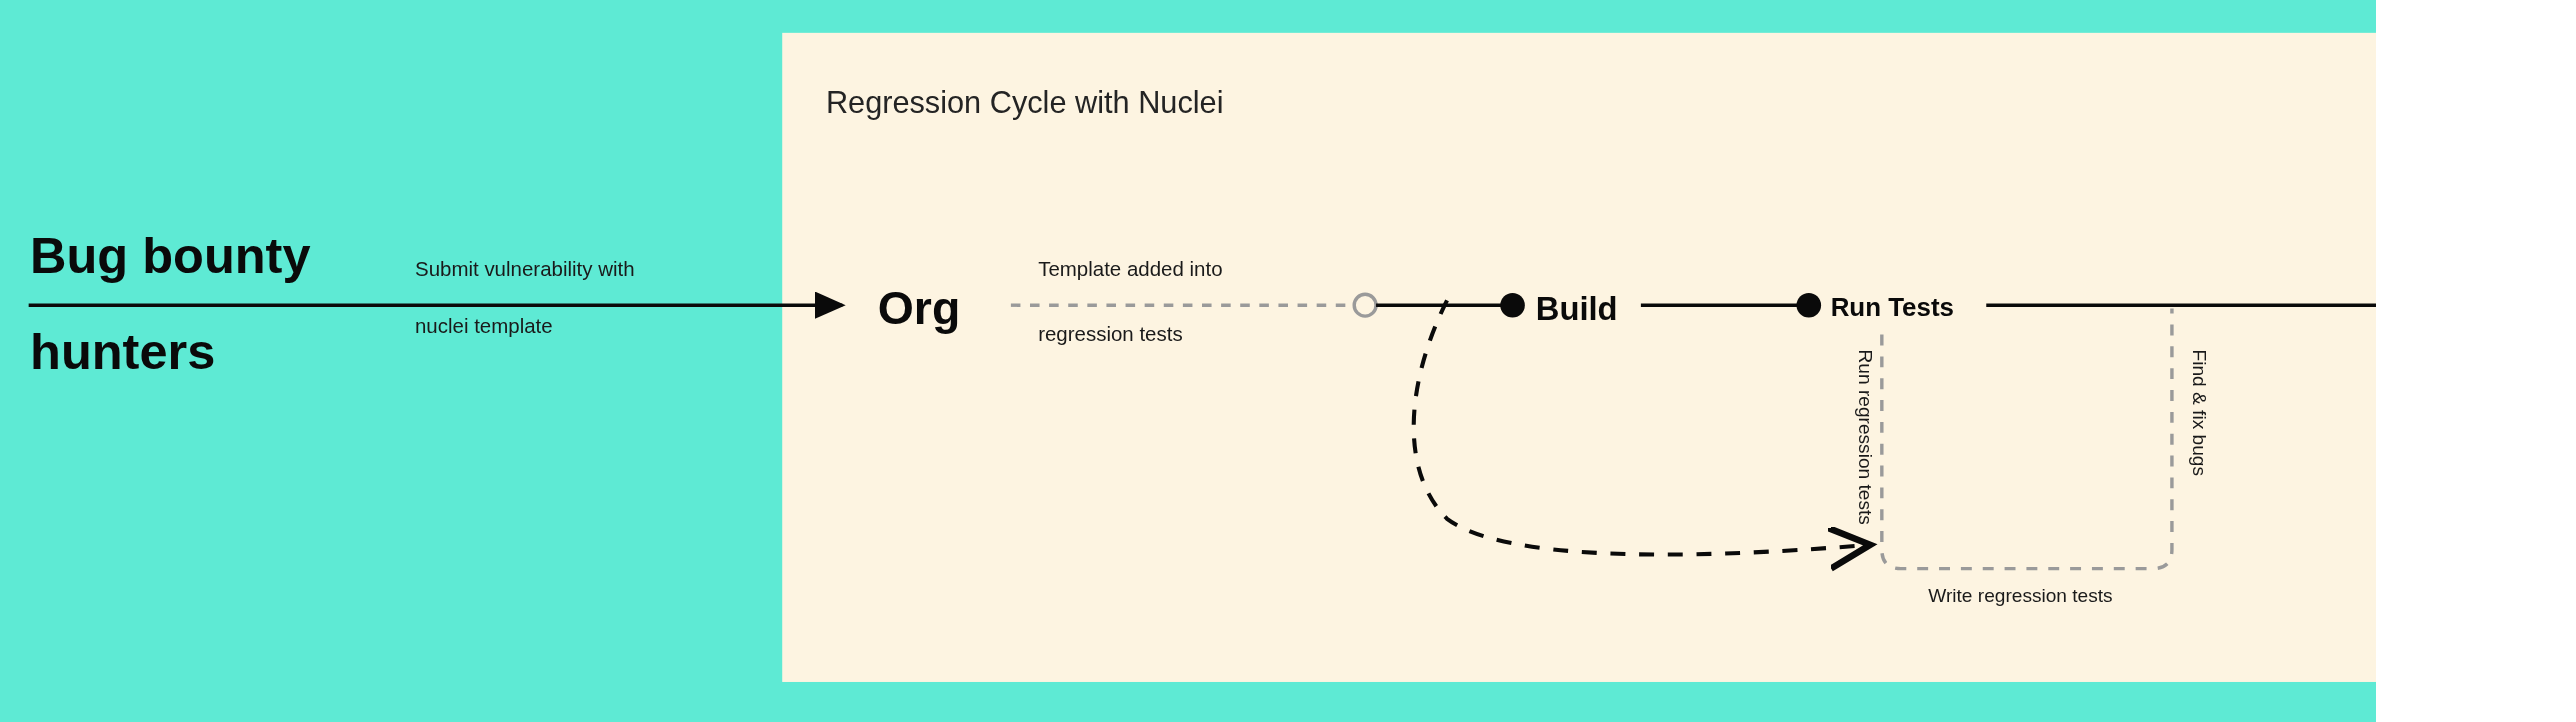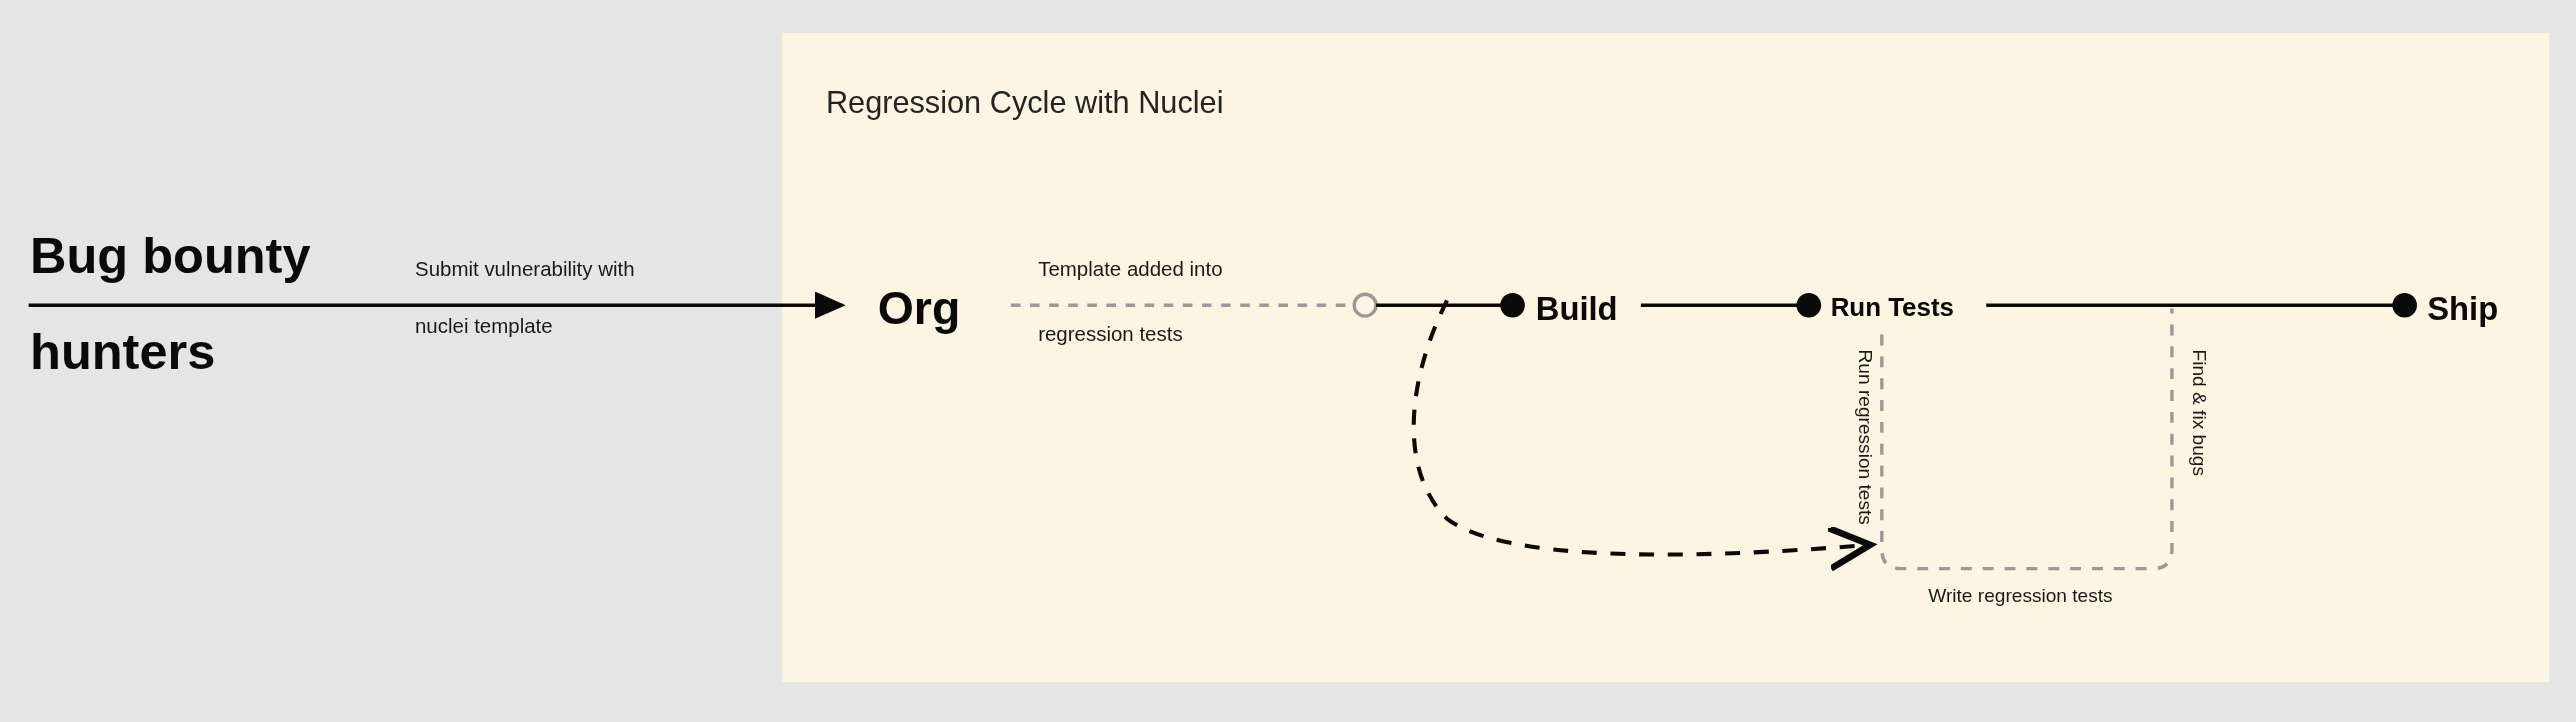--- a/index.html
+++ b/index.html
@@ -7,23 +7,23 @@
     margin: 0;
     padding: 0;
     background: #ffffff;
   }
   body {
     font-family: "Liberation Sans", sans-serif;
     -webkit-font-smoothing: antialiased;
   }
   #stage {
     position: relative;
-    width: 2576px;
+    width: 2376px;
     height: 723px;
-    background: #e5e5e5;
+    background: #5eead4;
     overflow: hidden;
   }
   #diagram-svg {
     position: absolute;
     left: 0;
     top: 0;
     width: 2576px;
     height: 723px;
     display: block;
   }

